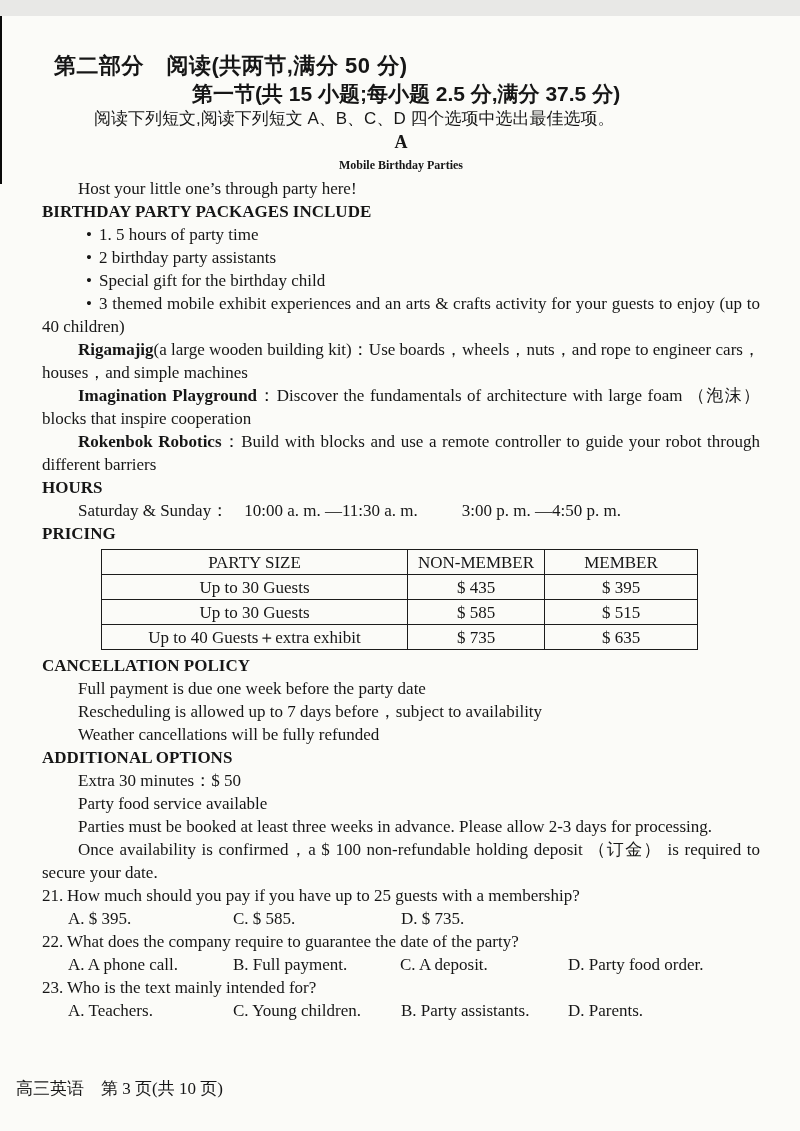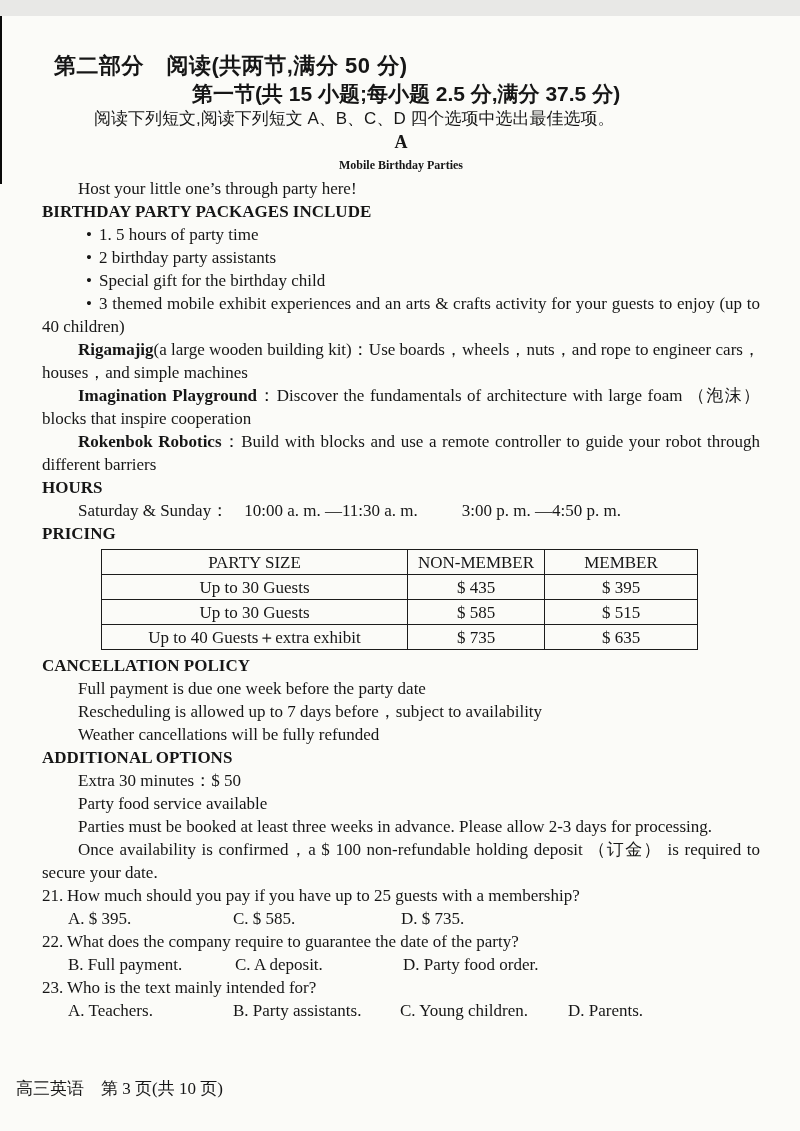--- a/index.html
+++ b/index.html
@@ -150,30 +150,31 @@
 
       <p class="q-line"><span class="q-num">21.</span><span>How much should you pay if you have up to 25 guests with a membership?</span></p>
       <div class="opts">
         <span class="opt opt-a">A. $ 395.</span>
         <span class="opt opt-c">C. $ 585.</span>
         <span class="opt opt-d">D. $ 735.</span>
       </div>
 
       <p class="q-line"><span class="q-num">22.</span><span>What does the company require to guarantee the date of the party?</span></p>
       <div class="opts">
+        <span class="opt opt-a">A. A phone call.</span>
         <span class="opt opt-b">B. Full payment.</span>
         <span class="opt opt-c">C. A deposit.</span>
         <span class="opt opt-d">D. Party food order.</span>
       </div>
 
       <p class="q-line"><span class="q-num">23.</span><span>Who is the text mainly intended for?</span></p>
       <div class="opts">
         <span class="opt opt-a">A. Teachers.</span>
+        <span class="opt opt-c">C. Young children.</span>
         <span class="opt opt-b">B. Party assistants.</span>
-        <span class="opt opt-c">C. Young children.</span>
         <span class="opt opt-d">D. Parents.</span>
       </div>
 
     </div>
   </div>
 
   <div class="footer">高三英语　第 3 页(共 10 页)</div>
 </div>
 
 </body></html>

